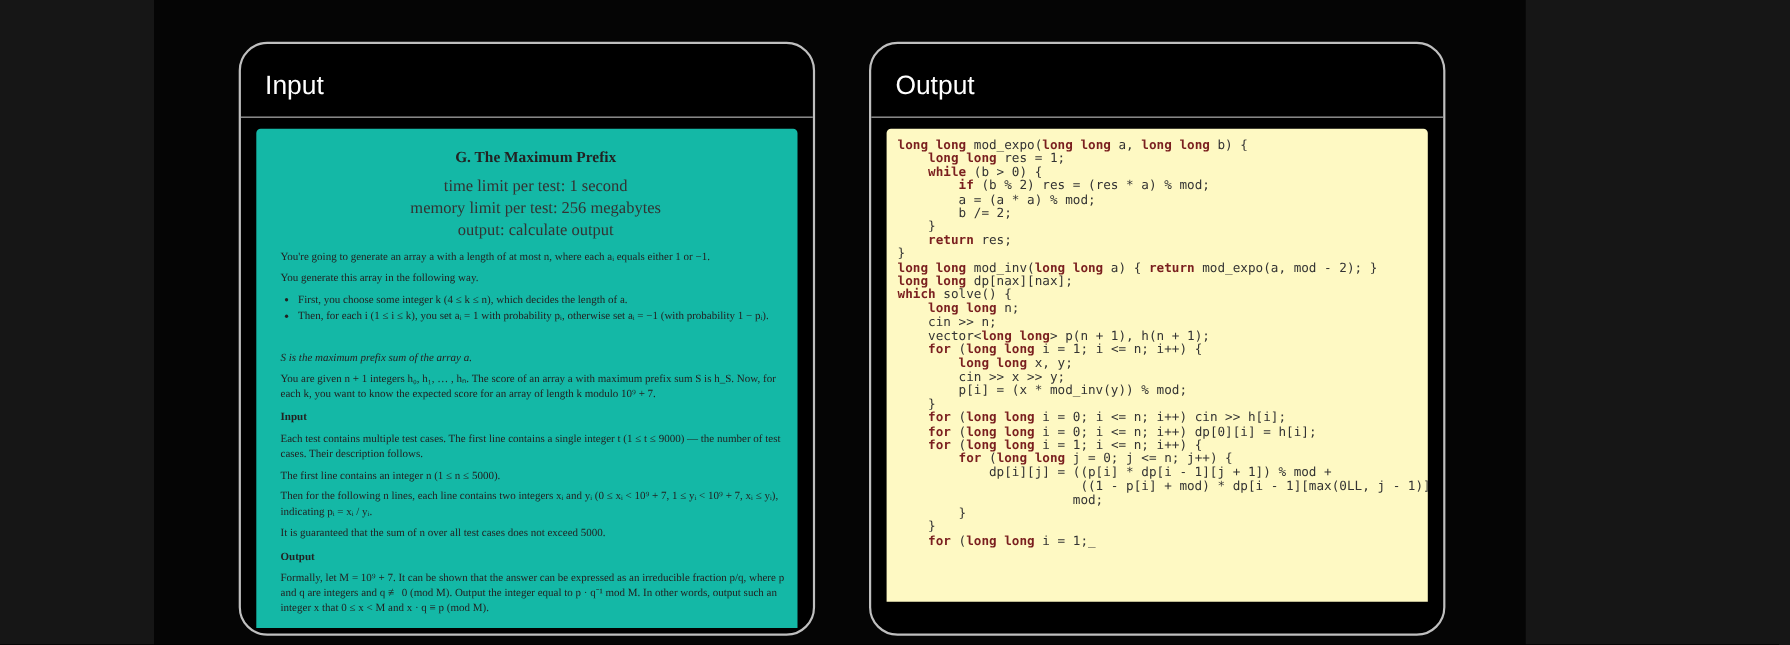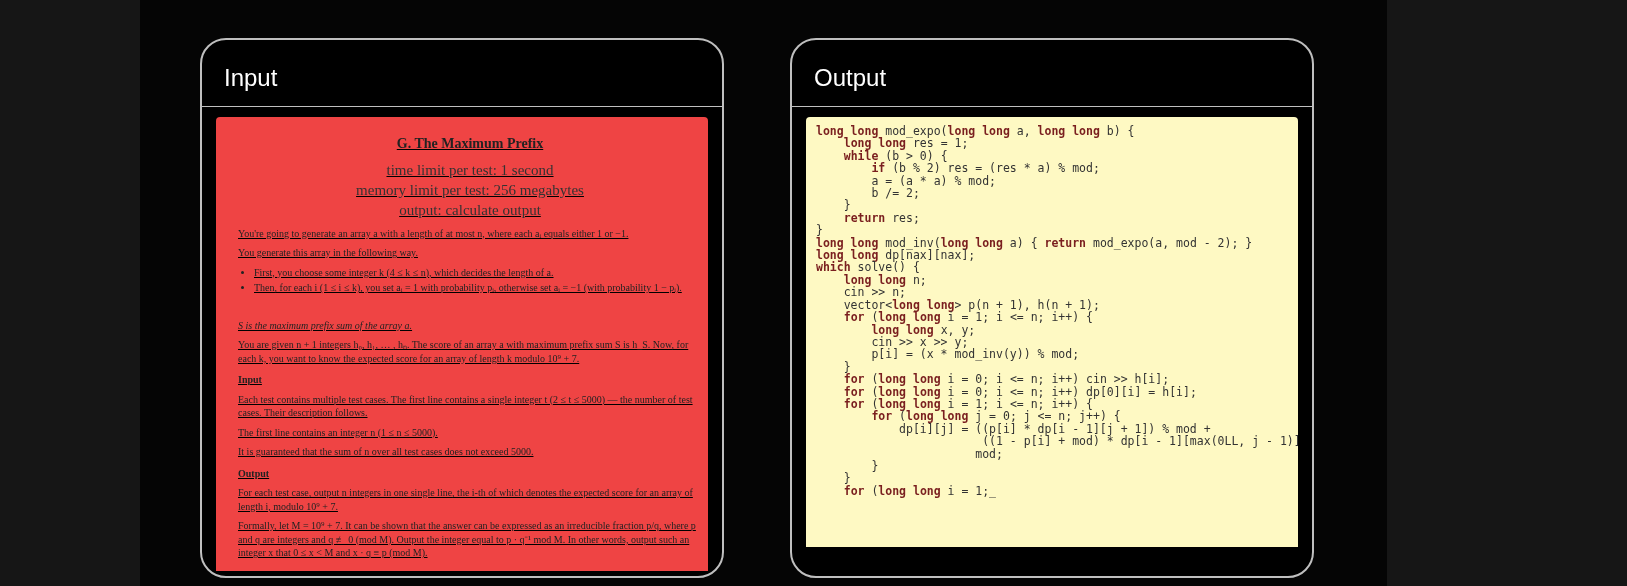--- a/index.html
+++ b/index.html
@@ -28,43 +28,42 @@
   .panel {
     position: absolute;
     top: 38px;
     border: 2px solid #bfbfbf;
     border-radius: 26px;
     background: #000;
     box-sizing: border-box;
     overflow: hidden;
   }
   .panel.input-panel {
-    left: 200px;
+    left: 217px;
     width: 524px;
     height: 540px;
-    text-decoration: underline;
   }
   .panel.output-panel {
     left: 790px;
     width: 524px;
     height: 540px;
   }
   .panel-title {
     color: #fff;
     font-size: 24px;
     font-weight: 500;
     padding: 24px 0 14px 22px;
   }
   .panel-rule {
     height: 1px;
     background: #bfbfbf;
     margin: 0 0 10px 0;
   }
   .doc {
-    background: #ef4444;
+    background: #14b8a6;
     margin: 0 14px 0 14px;
     border-radius: 4px 4px 0 0;
     color: #222;
     font-family: Georgia, "Times New Roman", serif;
     font-size: 10px;
     line-height: 1.35;
     padding: 14px 6px 10px 22px;
     height: 430px;
     overflow: hidden;
   }
@@ -123,26 +122,26 @@
       <p class="small">You're going to generate an array a with a length of at most n, where each aᵢ equals either 1 or −1.</p>
       <p class="small">You generate this array in the following way.</p>
       <ul>
         <li class="small">First, you choose some integer k (4 ≤ k ≤ n), which decides the length of a.</li>
         <li class="small">Then, for each i (1 ≤ i ≤ k), you set aᵢ = 1 with probability pᵢ, otherwise set aᵢ = −1 (with probability 1 − pᵢ).</li>
       </ul>
       <p class="small ital">S is the maximum prefix sum of the array a.</p>
       <p class="small">You are given n + 1 integers h₀, h₁, … , hₙ. The score of an array a with maximum prefix sum S is h_S. Now, for each k, you want to know the expected score for an array of length k modulo 10⁹ + 7.</p>
 
       <div class="sec">Input</div>
-      <p class="small">Each test contains multiple test cases. The first line contains a single integer t (2 ≤ t ≤ 5000) — the number of test cases. Their description follows.</p>
+      <p class="small">Each test contains multiple test cases. The first line contains a single integer t (1 ≤ t ≤ 9000) — the number of test cases. Their description follows.</p>
       <p class="small">The first line contains an integer n (1 ≤ n ≤ 5000).</p>
+      <p class="small">Then for the following n lines, each line contains two integers xᵢ and yᵢ (0 ≤ xᵢ &lt; 10⁹ + 7, 1 ≤ yᵢ &lt; 10⁹ + 7, xᵢ ≤ yᵢ), indicating pᵢ = xᵢ / yᵢ.</p>
       <p class="small">It is guaranteed that the sum of n over all test cases does not exceed 5000.</p>
 
       <div class="sec">Output</div>
-      <p class="small">For each test case, output n integers in one single line, the i-th of which denotes the expected score for an array of length i, modulo 10⁹ + 7.</p>
       <p class="small">Formally, let M = 10⁹ + 7. It can be shown that the answer can be expressed as an irreducible fraction p/q, where p and q are integers and q ≢ 0 (mod M). Output the integer equal to p · q⁻¹ mod M. In other words, output such an integer x that 0 ≤ x &lt; M and x · q ≡ p (mod M).</p>
     </div>
   </div>
 
   <div class="panel output-panel">
     <div class="panel-title">Output</div>
     <div class="panel-rule"></div>
     <div class="code">
       <pre id="code-pre"><span class="kw">long long</span> mod_expo(<span class="kw">long long</span> a, <span class="kw">long long</span> b) {
     <span class="kw">long long</span> res = 1;

